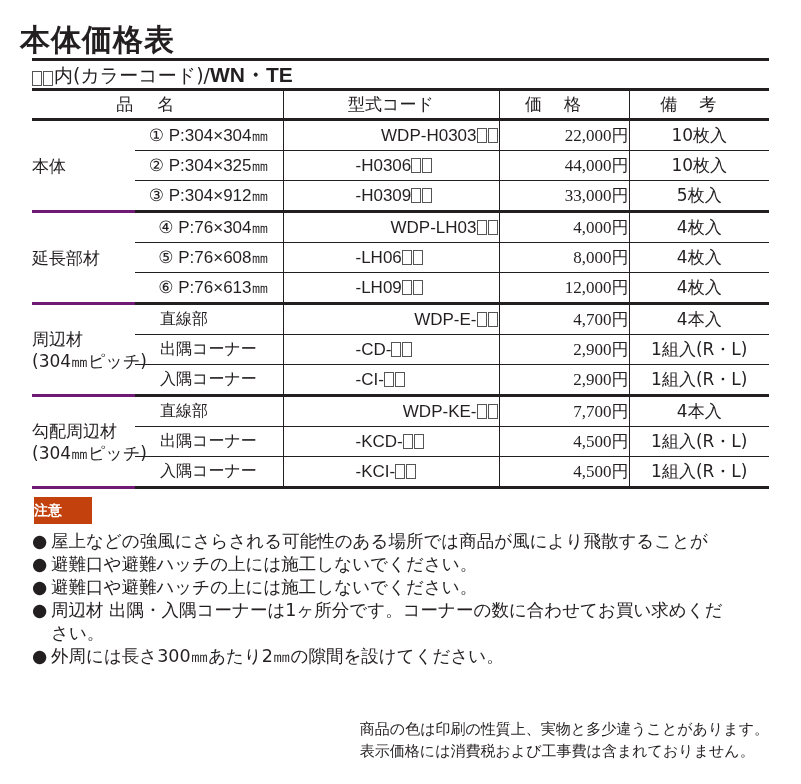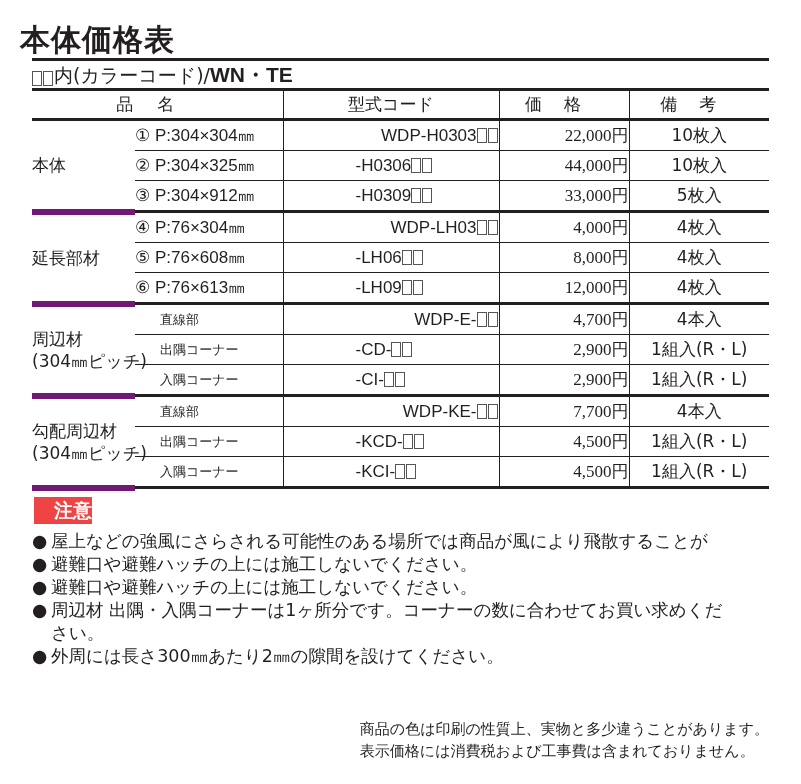--- a/index.html
+++ b/index.html
@@ -19,33 +19,33 @@
   .c-group { width:103px; }
   .c-sub { width:148px; }
   .c-code { width:216px; }
   .c-price { width:130px; }
   .c-note { width:140px; }
   td.code, th.code-h { border-left:1.5px solid #231f20; }
   td.price, th.price-h { border-left:1.5px solid #231f20; }
   td.note, th.note-h { border-left:1.5px solid #231f20; }
   tr.row td.sub, tr.row td.code, tr.row td.price, tr.row td.note { border-bottom:1.5px solid #231f20; }
   tr.last td { border-bottom:3px solid #231f20 !important; }
-  td.group { vertical-align:middle; font-size:17px; line-height:22px; border-bottom:6px solid #701a75; }
+  td.group { vertical-align:middle; font-size:17px; line-height:22px; border-bottom:3px solid #701a75; }
   td.sub { padding-left:0; }
-  td.sub.spec { padding-right:14px; font-family:"Liberation Sans",sans-serif; font-size:17px; }
-  td.sub.part { padding-left:25px; font-size:13px; }
+  td.sub.spec { text-align:right; padding-right:14px; font-family:"Liberation Sans",sans-serif; font-size:17px; }
+  td.sub.part { padding-left:25px; font-size:16px; }
   td.code { font-family:"Liberation Sans",sans-serif; font-weight:bold; font-size:20px; }
   td.code.full { padding-left:10px;text-align:right; }
   td.code.cont { padding-left:72px; }
   td.price { text-align:right; padding-right:10px; font-family:Liberation Serif, serif; font-weight:bold; font-size:20px; }
   td.price .yen { font-weight:normal; font-size:17px; }
   td.note { text-align:center; font-size:17px; }
 
-  .caution-badge { position:absolute; left:34px; top:497px; width:58px; height:27px; background:#ef4444; color:#fff;
-                   font-size:19px; line-height:27px; text-align:right; font-weight:bold; }
+  .caution-badge { position:absolute; left:34px; top:497px; width:58px; height:27px; background:#c2410c; color:#fff;
+                   font-size:14px; line-height:27px; text-align:left; font-weight:bold; }
   .notes { position:absolute; left:32px; top:530px; width:750px; font-size:17.5px; line-height:23px; }
   .notes .item { position:relative; padding-left:19px; }
   .notes .bullet { position:absolute; left:0; top:0; }
   .footer { position:absolute; right:32px; top:718px; text-align:left; font-size:15px; line-height:22px; }
 </style>
 </head>
 <body>
 
 <div class="title">本体価格表</div>
 <div class="title-rule"></div>

